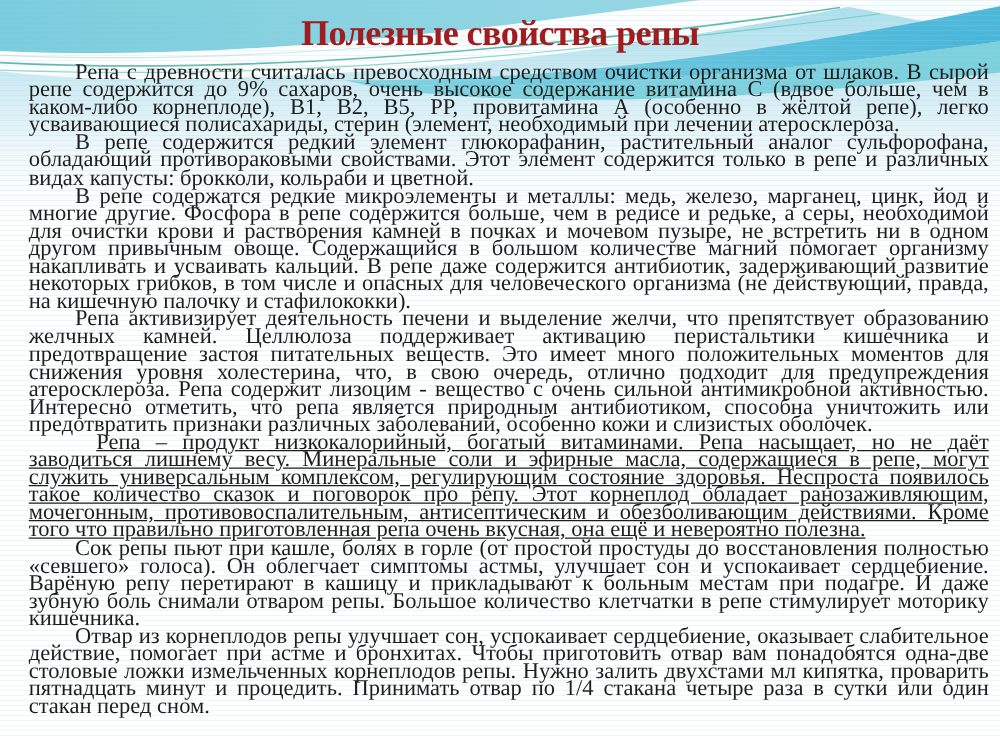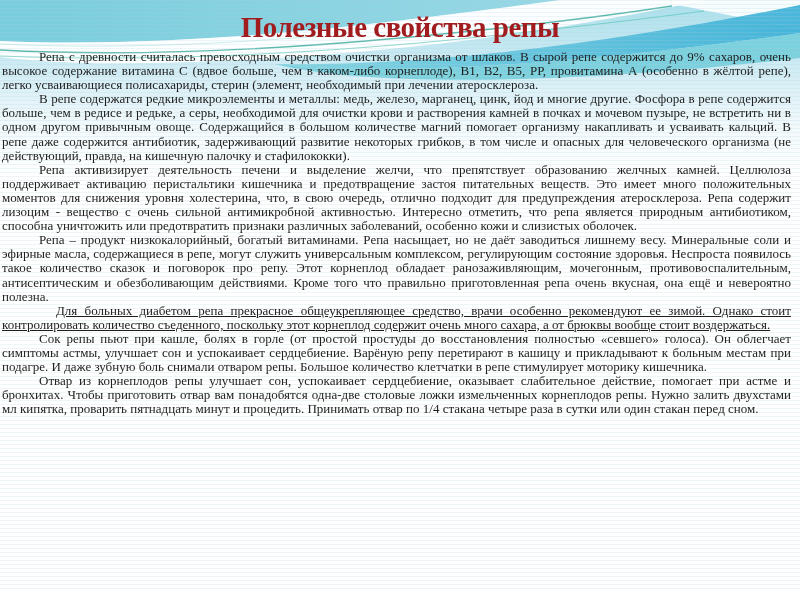--- a/index.html
+++ b/index.html
@@ -18,22 +18,22 @@
       rgba(255,255,255,0) 1px, rgba(255,255,255,0) 4px);
   }
   .wave-header{position:absolute;top:0;left:0;z-index:0;display:block;}
   .title{
     position:absolute;top:11px;left:0;right:0;z-index:2;
     margin:0;text-align:center;
     font-size:29px;font-weight:700;letter-spacing:-0.5px;
     font-family:"Liberation Serif", serif;
   }
   .body-text{
-    position:absolute;top:50px;left:2px;right:9px;z-index:2;
-    font-size:13px;line-height:14.1px;color:#1d1d1d;
+    position:absolute;top:50px;left:23px;right:9px;z-index:2;
+    font-size:18px;line-height:14.1px;color:#1d1d1d;
     text-align:justify;
   }
   .body-text p{margin:0;text-indent:37px;}
   .body-text p:nth-child(5){text-indent:54px;text-decoration:underline;}
 </style>
 </head>
 <body>
 
 <div class="slide">
 
@@ -65,21 +65,21 @@
     <path d="M0,44 C100,49 210,45 320,36" stroke="#bfe7e4" stroke-width="1" fill="none" opacity="0.8"></path>
   </svg>
 
   <div class="stripes"></div>
 
   <h1 class="title" style="color: rgb(161, 28, 31);">Полезные свойства репы</h1>
 
   <div class="body-text" style="color: rgb(29, 29, 29);">
 
   <p>Репа с древности считалась превосходным средством очистки организма от шлаков. В сырой репе содержится до 9% сахаров, очень высокое содержание витамина С (вдвое больше, чем в каком-либо корнеплоде), В1, В2, В5, РР, провитамина А (особенно в жёлтой репе), легко усваивающиеся полисахариды, стерин (элемент, необходимый при лечении атеросклероза.</p>
+      <p>В репе содержится редкий элемент глюкорафанин, растительный аналог сульфорофана, обладающий противораковыми свойствами. Этот элемент содержится только в репе и различных видах капусты: брокколи, кольраби и цветной.</p>
       <p>В репе содержатся редкие микроэлементы и металлы: медь, железо, марганец, цинк, йод и многие другие. Фосфора в репе содержится больше, чем в редисе и редьке, а серы, необходимой для очистки крови и растворения камней в почках и мочевом пузыре, не встретить ни в одном другом привычным овоще. Содержащийся в большом количестве магний помогает организму накапливать и усваивать кальций. В репе даже содержится антибиотик, задерживающий развитие некоторых грибков, в том числе и опасных для человеческого организма (не действующий, правда, на кишечную палочку и стафилококки).</p>
       <p>Репа активизирует деятельность печени и выделение желчи, что препятствует образованию желчных камней. Целлюлоза поддерживает активацию перистальтики кишечника и предотвращение застоя питательных веществ. Это имеет много положительных моментов для снижения уровня холестерина, что, в свою очередь, отлично подходит для предупреждения атеросклероза. Репа содержит лизоцим - вещество с очень сильной антимикробной активностью. Интересно отметить, что репа является природным антибиотиком, способна уничтожить или предотвратить признаки различных заболеваний, особенно кожи и слизистых оболочек.</p>
       <p>Репа – продукт низкокалорийный, богатый витаминами. Репа насыщает, но не даёт заводиться лишнему весу. Минеральные соли и эфирные масла, содержащиеся в репе, могут служить универсальным комплексом, регулирующим состояние здоровья. Неспроста появилось такое количество сказок и поговорок про репу. Этот корнеплод обладает ранозаживляющим, мочегонным, противовоспалительным, антисептическим и обезболивающим действиями. Кроме того что правильно приготовленная репа очень вкусная, она ещё и невероятно полезна.</p>
-      <p>Для больных диабетом репа прекрасное общеукрепляющее средство, врачи особенно рекомендуют ее зимой. Однако стоит контролировать количество съеденного, поскольку этот корнеплод содержит очень много сахара, а от брюквы вообще стоит воздержаться.</p>
       <p>Сок репы пьют при кашле, болях в горле (от простой простуды до восстановления полностью «севшего» голоса). Он облегчает симптомы астмы, улучшает сон и успокаивает сердцебиение. Варёную репу перетирают в кашицу и прикладывают к больным местам при подагре. И даже зубную боль снимали отваром репы. Большое количество клетчатки в репе стимулирует моторику кишечника.</p>
       <p>Отвар из корнеплодов репы улучшает сон, успокаивает сердцебиение, оказывает слабительное действие, помогает при астме и бронхитах. Чтобы приготовить отвар вам понадобятся одна-две столовые ложки измельченных корнеплодов репы. Нужно залить двухстами мл кипятка, проварить пятнадцать минут и процедить. Принимать отвар по 1/4 стакана четыре раза в сутки или один стакан перед сном.</p>
     </div>
 
 </div>
 
 </body></html>

